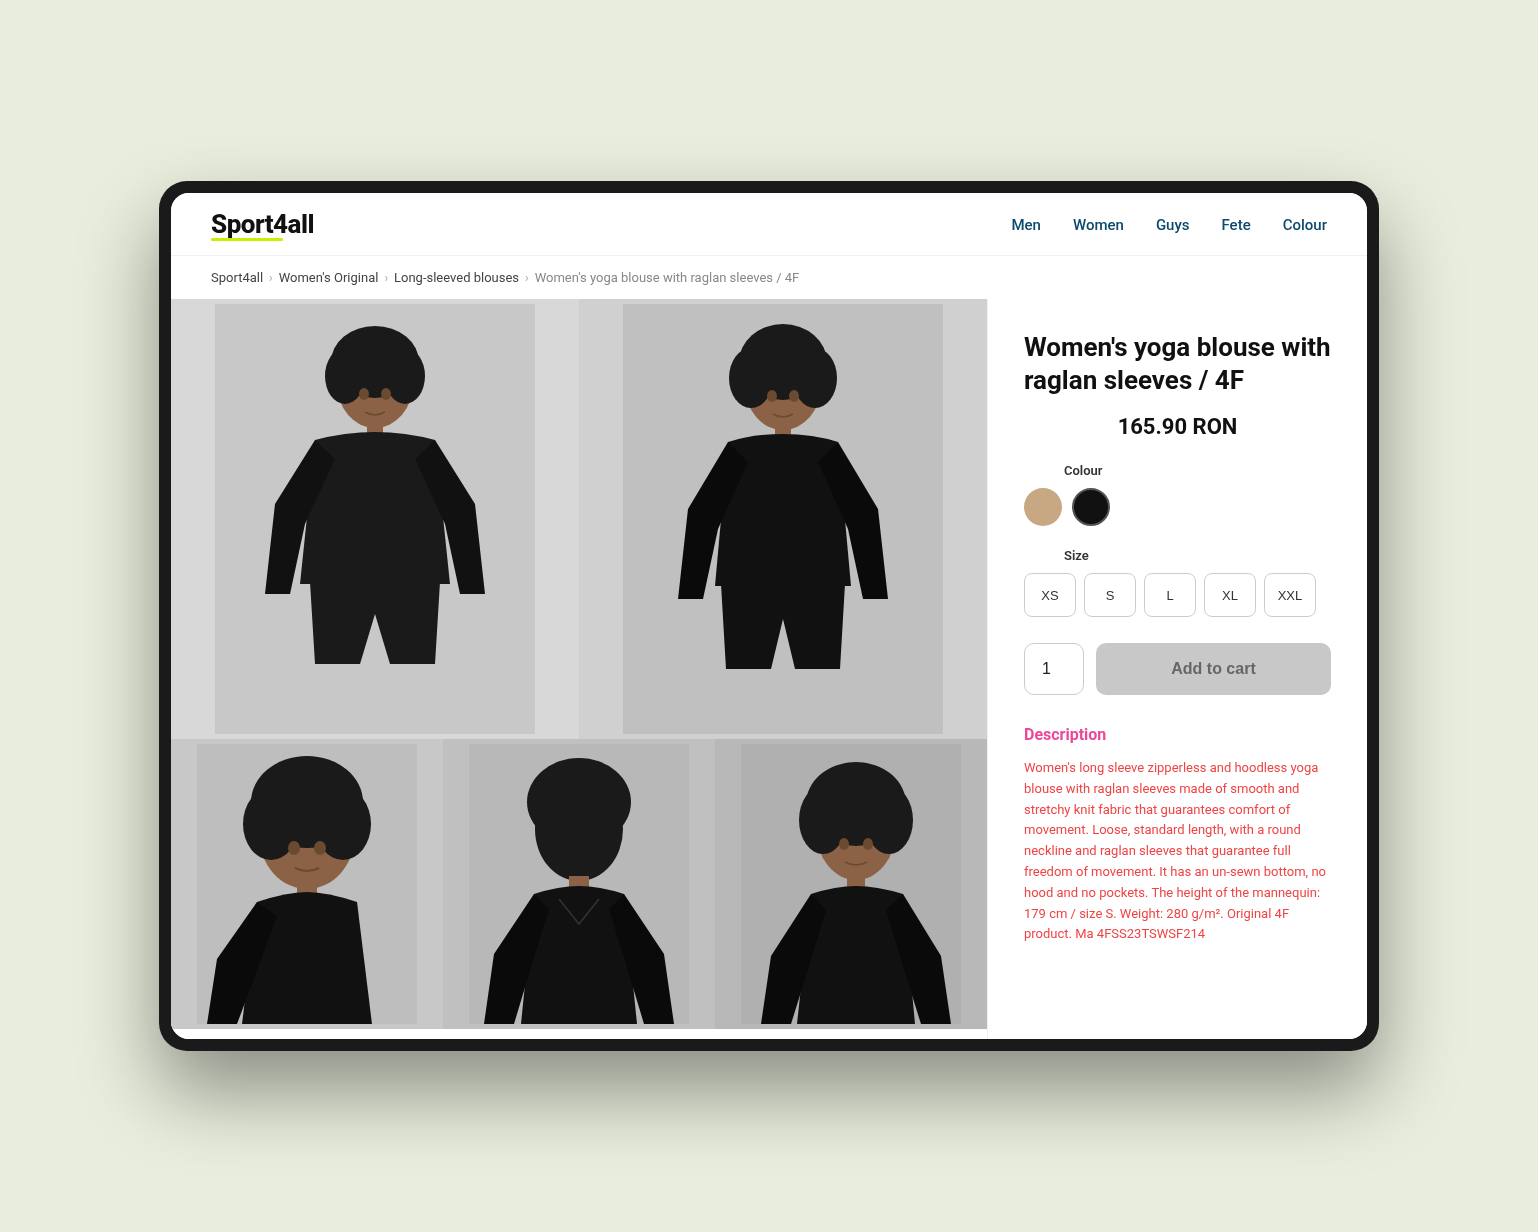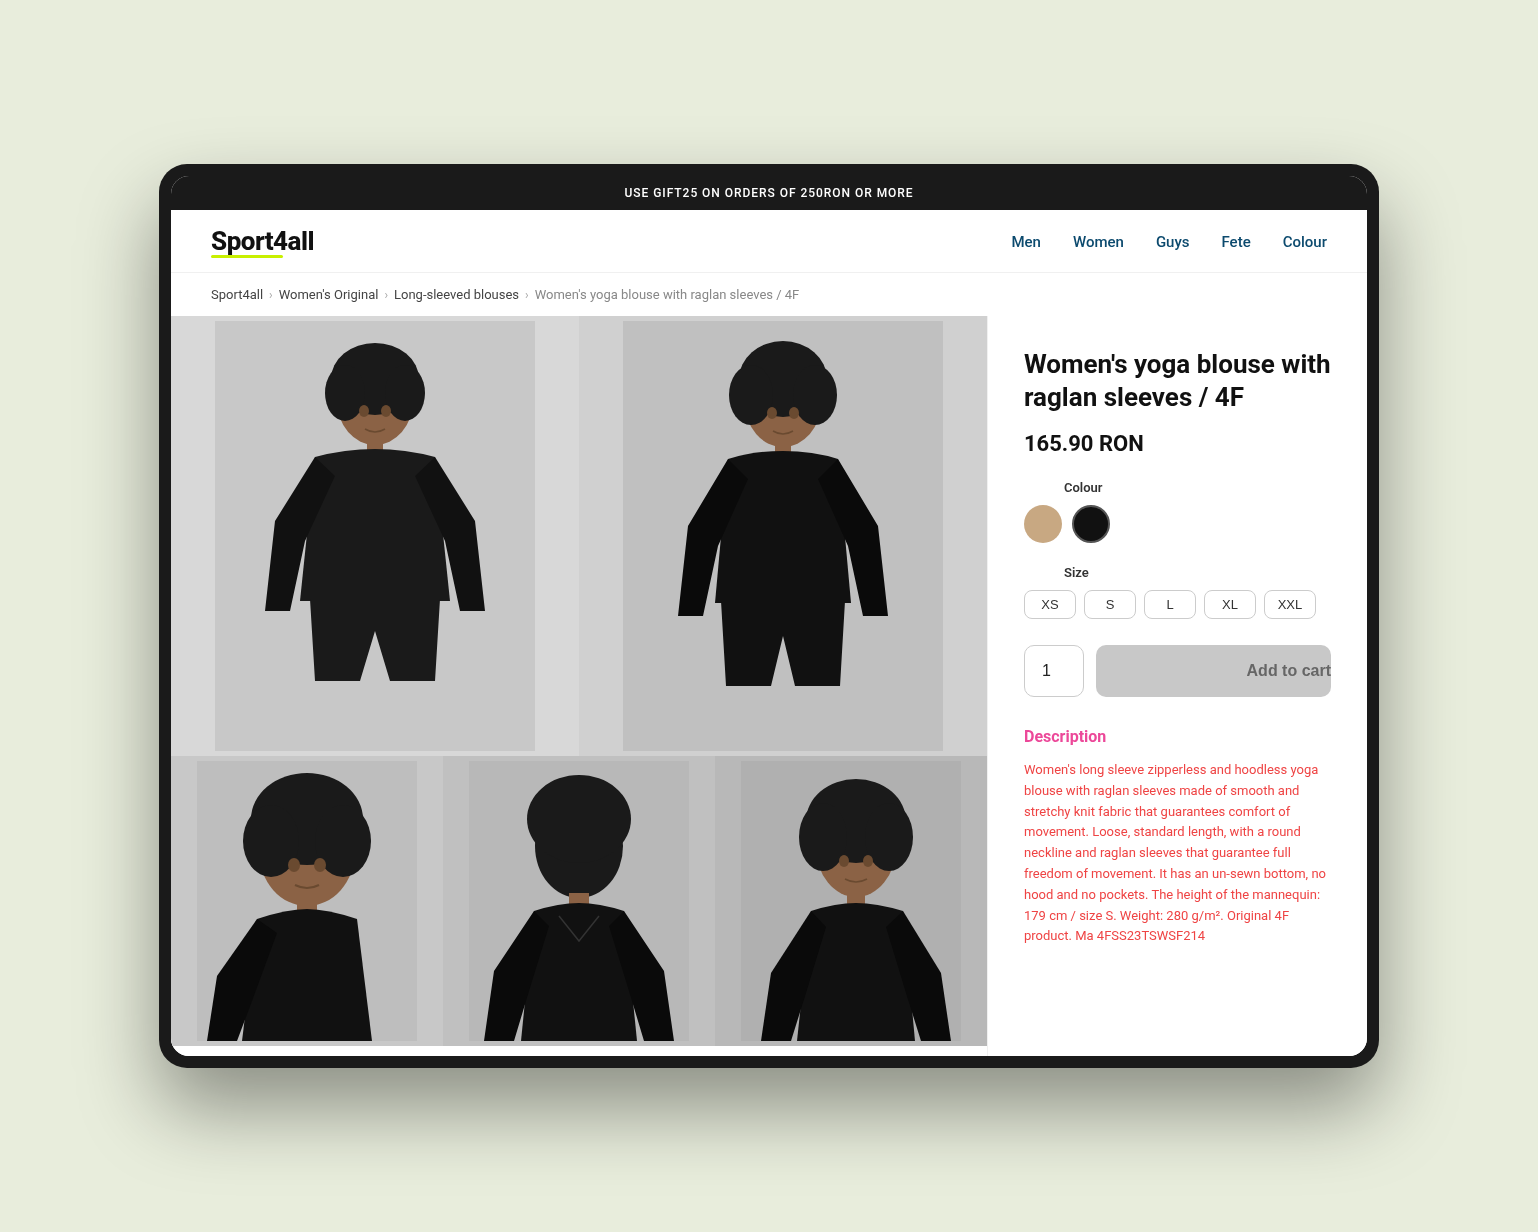--- a/index.html
+++ b/index.html
@@ -153,20 +153,21 @@
       line-height: 1.25;
       color: #111;
       margin-bottom: 18px;
     }
 
     .product-price {
       font-size: 22px;
       font-weight: 700;
       color: #111;
       margin-bottom: 24px;
+      text-align: center;
     }
 
     
     .section-label {
       font-size: 13px;
       font-weight: 600;
       color: #333;
       margin-bottom: 10px;
       margin-left: 40px;
     }
@@ -191,21 +192,21 @@
     
     .size-options {
       display: flex;
       gap: 8px;
       margin-bottom: 26px;
       flex-wrap: wrap;
     }
 
     .size-btn {
       width: 52px;
-      height: 29px;
+      height: 44px;
       border: 1px solid #ccc;
       border-radius: 8px;
       background: #fff;
       font-size: 13px;
       font-weight: 500;
       color: #333;
       cursor: pointer;
       display: flex;
       align-items: center;
       justify-content: center;
@@ -233,21 +234,20 @@
     .add-to-cart-btn {
       flex: 1;
       height: 52px;
       background: #c8c8c8;
       border: none;
       border-radius: 10px;
       font-size: 16px;
       font-weight: 600;
       color: #666;
       cursor: pointer;
-      text-align: right;
     }
 
     
     .description-title {
       font-size: 16px;
       font-weight: 700;
       color: #ec4899;
       margin-bottom: 14px;
     }
 
@@ -257,23 +257,20 @@
       color: #ef4444;
     }
 
   </style>
 </head>
 <body>
 
 <div class="tablet-frame">
   <div class="tablet-screen">
 
-    <div class="promo-banner">
-      <span>USE GIFT25 ON ORDERS OF 250RON OR MORE</span>
-    </div>
 
     <header class="site-header">
       <a class="logo" href="#">Sport4all</a>
       <nav>
         <ul class="main-nav">
           <li><a href="#">Men</a></li>
           <li><a href="#">Women</a></li>
           <li><a href="#">Guys</a></li>
           <li><a href="#">Fete</a></li>
           <li><a href="#">Colour</a></li>

